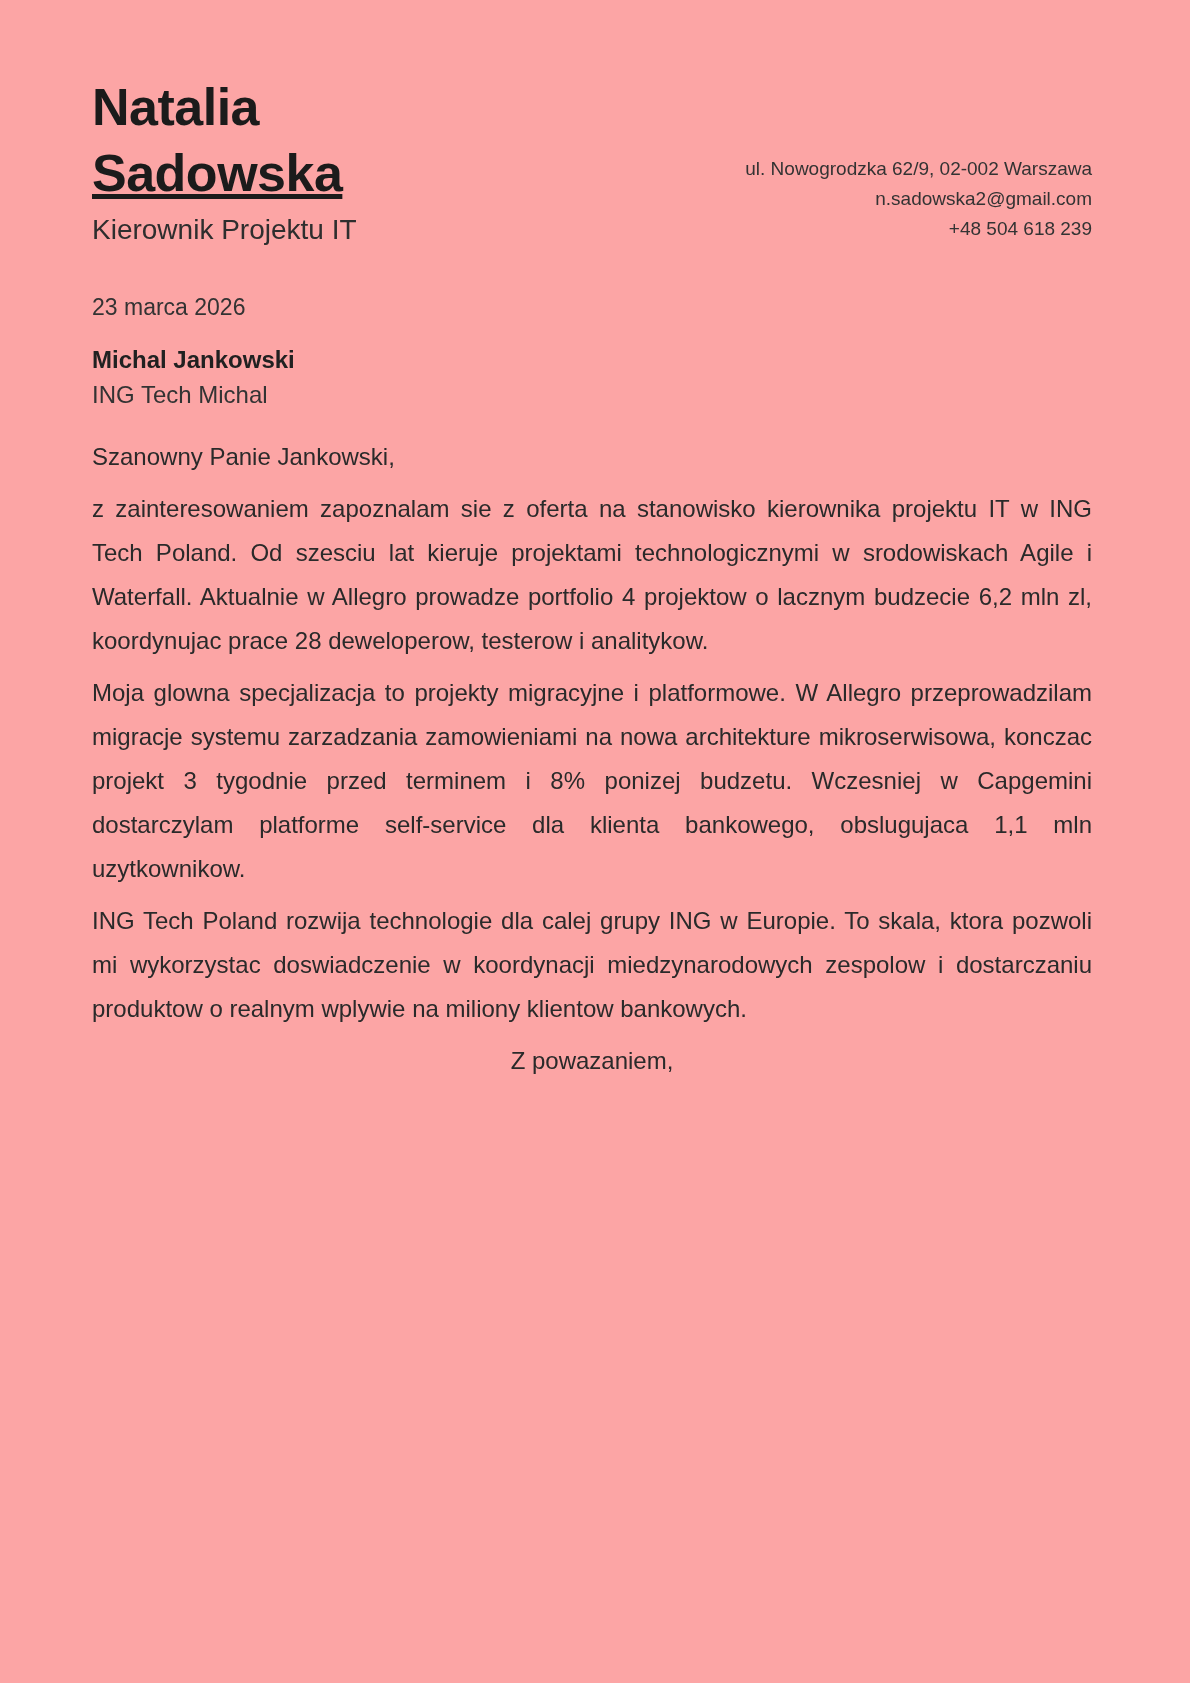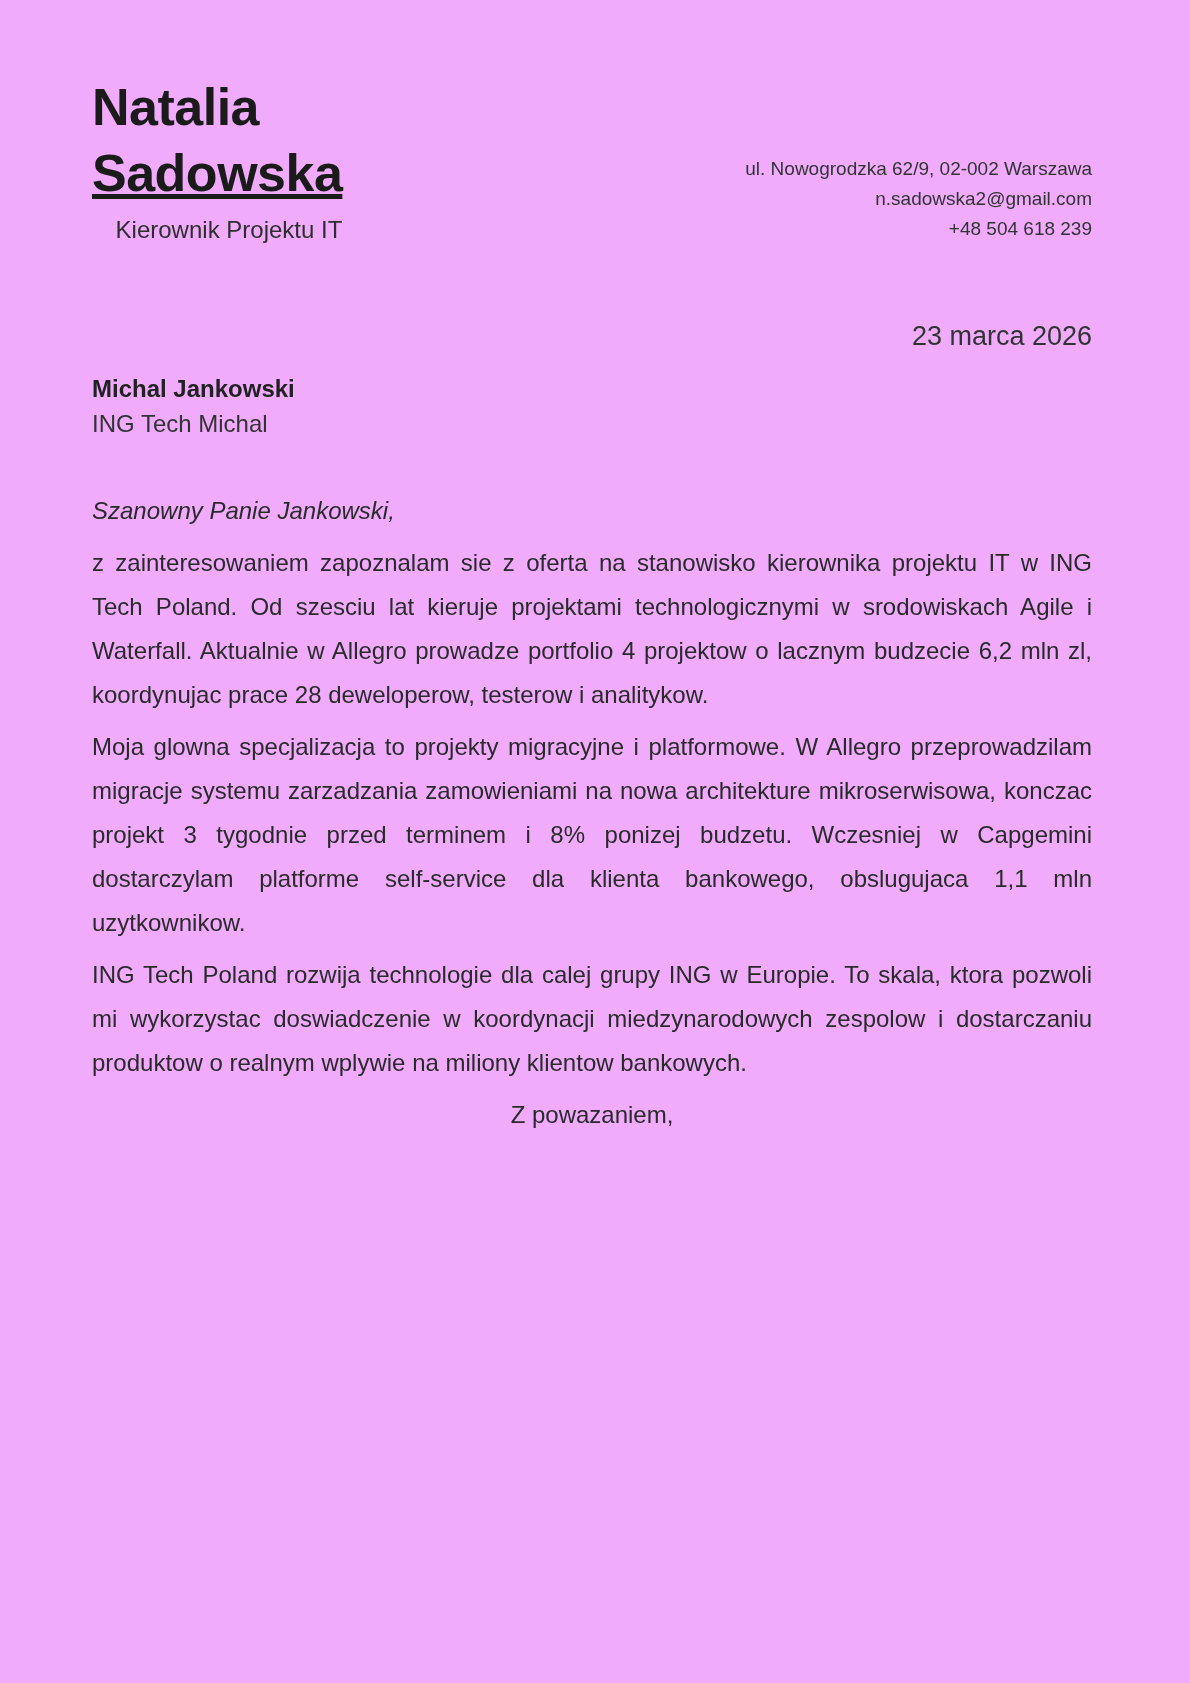--- a/index.html
+++ b/index.html
@@ -6,21 +6,21 @@
     margin: 0;
     padding: 0;
     background: #ffffff;
   }
   .page {
     position: relative;
     width: 1190px;
     height: 1683px;
     box-sizing: border-box;
     padding: 74px 98px 0 92px;
-    background: #f0abfc;
+    background: #fca5a5;
     font-family: "Liberation Sans", "DejaVu Sans", sans-serif;
     color: #2a2a2a;
     overflow: hidden;
   }
 
   
   .header {
     display: flex;
     justify-content: space-between;
     align-items: flex-end;
@@ -43,57 +43,54 @@
     left: -5px;
     right: -11px;
     bottom: 5px;
     height: 15px;
     background: #d7ebfa;
     z-index: -1;
   }
   .name-line2-text { position: relative; text-decoration: underline; }
   .job-title {
     margin-top: 7px;
-    font-size: 24px;
+    font-size: 28px;
     line-height: 34px;
     color: #2e2e2e;
-    text-align: right;
   }
   .contact {
     text-align: right;
     font-size: 19px;
     line-height: 30px;
     color: #333333;
     padding-bottom: 3px;
   }
 
   
   .date {
-    margin-top: 74px;
-    font-size: 27px;
+    margin-top: 45px;
+    font-size: 23px;
     line-height: 30px;
     color: #333333;
-    text-align: right;
   }
   .recipient {
     margin-top: 20px;
     font-size: 24px;
     line-height: 35px;
   }
   .recipient-name { font-weight: 700; color: #212121; }
   .recipient-company { color: #333333; }
 
   
   .salutation {
-    margin-top: 48px;
+    margin-top: 23px;
     margin-bottom: 8px;
     font-size: 24px;
     line-height: 44px;
     color: #2a2a2a;
-    font-style: italic;
   }
   .body-par {
     margin: 0 0 8px 0;
     font-size: 24px;
     line-height: 44px;
     text-align: justify;
     color: #2a2a2a;
   }
   .closing {
     margin-top: 4px;

